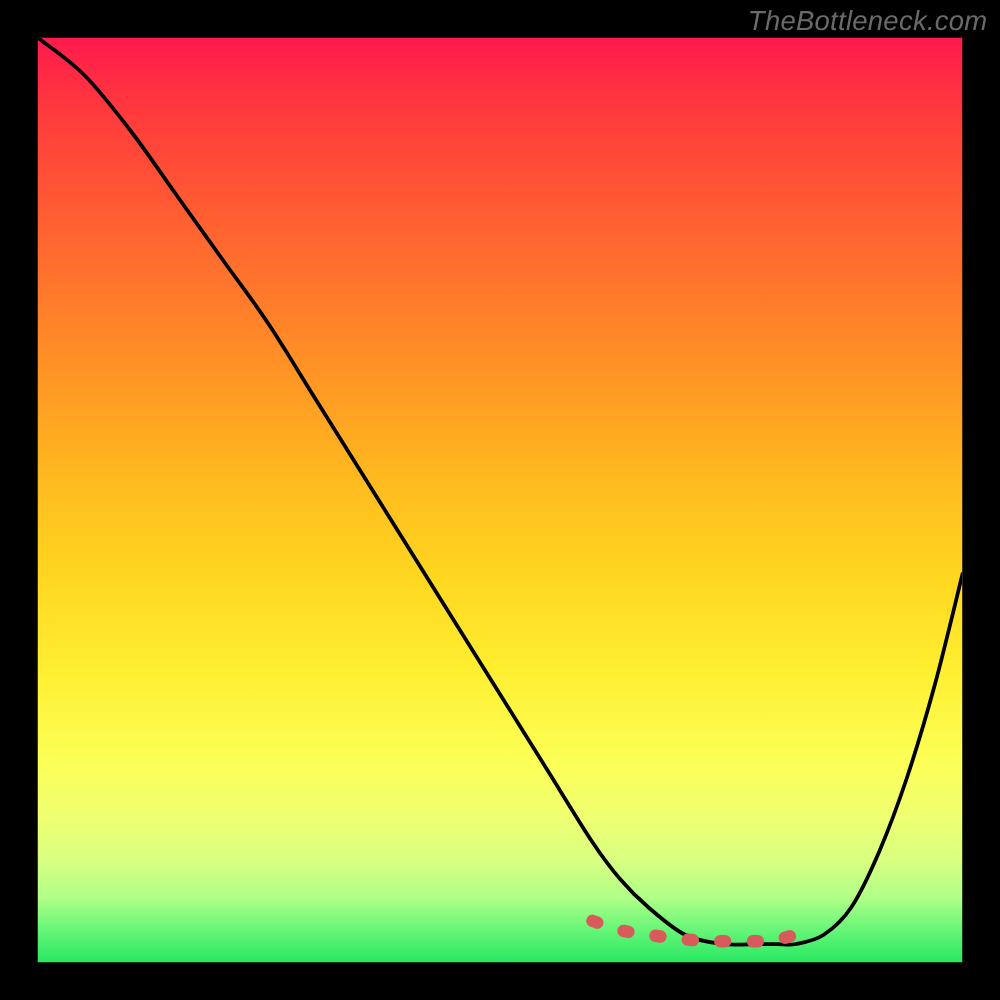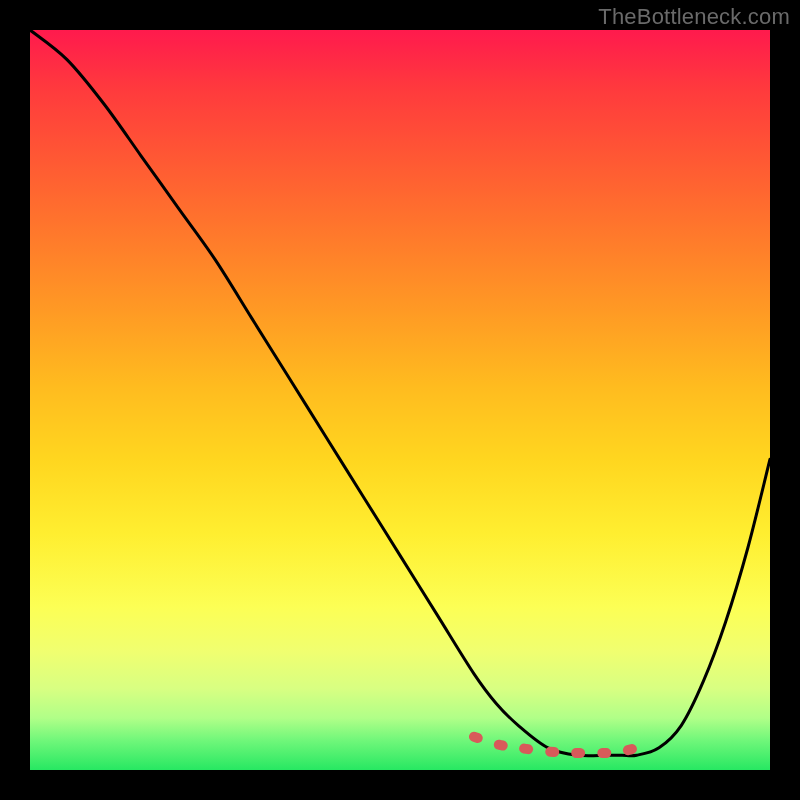--- a/index.html
+++ b/index.html
@@ -9,20 +9,21 @@
     width: 800px;
     height: 800px;
     overflow: hidden;
     font-family: Arial, Helvetica, sans-serif;
   }
   .frame {
     position: relative;
     width: 800px;
     height: 800px;
     background: #000;
+    font-style: italic;
   }
   .watermark {
     position: absolute;
     top: 4px;
     right: 10px;
     color: #6a6a6a;
     font-size: 22px;
     font-weight: 500;
     letter-spacing: 0.2px;
     z-index: 20;

